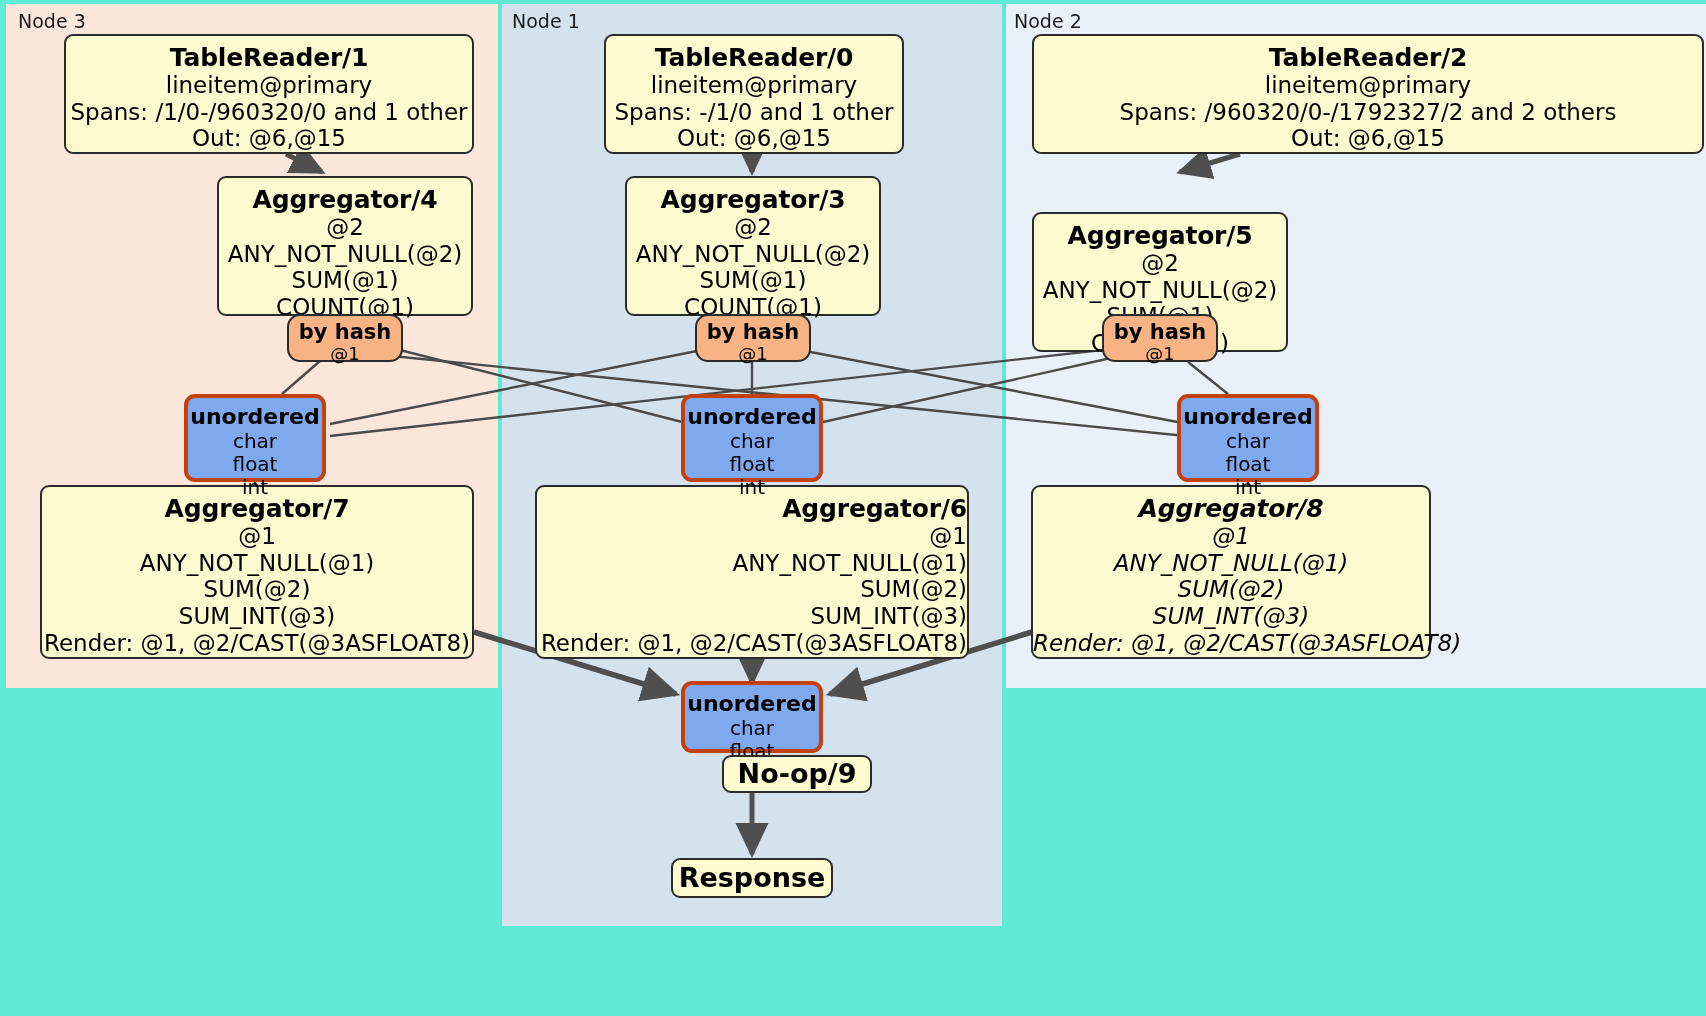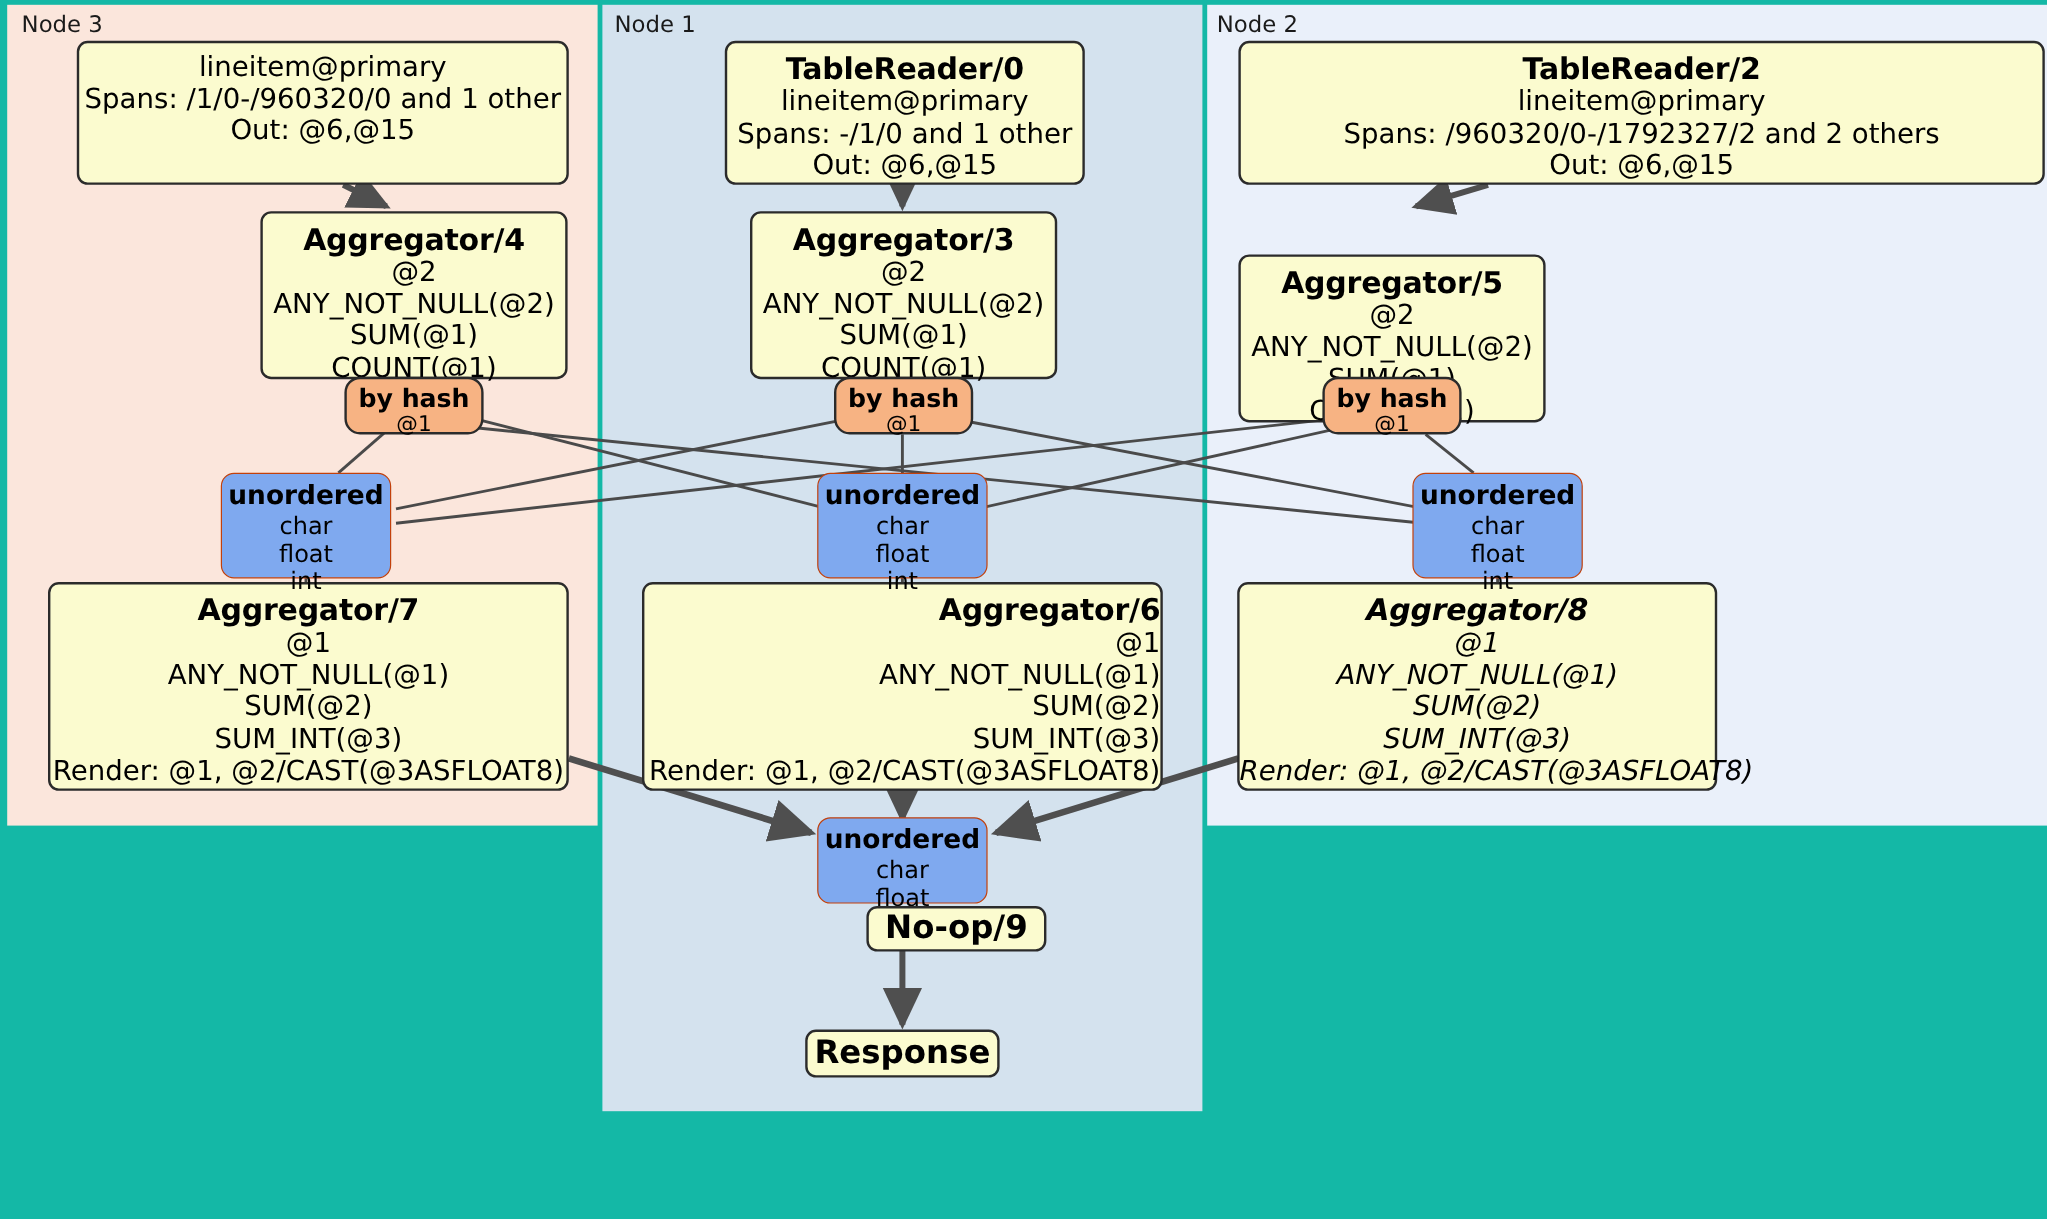--- a/index.html
+++ b/index.html
@@ -6,21 +6,21 @@
   html,body{margin:0;padding:0;background:#ffffff;}
   body{
     font-family:"DejaVu Sans","Liberation Sans",sans-serif;
     -webkit-font-smoothing:antialiased;
   }
   #canvas{
     position:relative;
     width:1706px;
     height:1016px;
     overflow:hidden;
-    background:#14b8a6;
+    background:#5eead4;
   }
 
   
   .lane{
     position:absolute;
     box-sizing:border-box;
   }
   .lane-label{
     position:absolute;
     font-size:19px;
@@ -77,21 +77,21 @@
     font-size:21px;
     white-space:nowrap;
   }
   .router .ln{
     font-size:18px;
     white-space:nowrap;
   }
 
   .sync{
     background:#7fa9ef;
-    border:1px solid #c2410c;
+    border:4px solid #c2410c;
     border-radius:11px;
     padding-top:6px;
     z-index:5;
   }
   .sync .title{
     font-weight:bold;
     font-size:22px;
     white-space:nowrap;
   }
   .sync .ln{
@@ -167,20 +167,21 @@
       <path d="M752,658 L752,682"></path>
       <path d="M1032,632 L830,694"></path>
     </g>
 
     <g stroke="#4f4f4f" stroke-width="5" fill="none" marker-end="url(#ah-thick)">
       <path d="M752,792 L752,854"></path>
     </g>
   </svg>
 
   <div class="box proc" style="left:64px;top:34px;width:410px;height:120px;">
+    <div class="title">TableReader/1</div>
     <div class="ln">lineitem@primary</div>
     <div class="ln">Spans: /1/0-/960320/0 and 1 other</div>
     <div class="ln">Out: @6,@15</div>
   </div>
 
   <div class="box proc" style="left:604px;top:34px;width:300px;height:120px;">
     <div class="title">TableReader/0</div>
     <div class="ln">lineitem@primary</div>
     <div class="ln">Spans: -/1/0 and 1 other</div>
     <div class="ln">Out: @6,@15</div>

